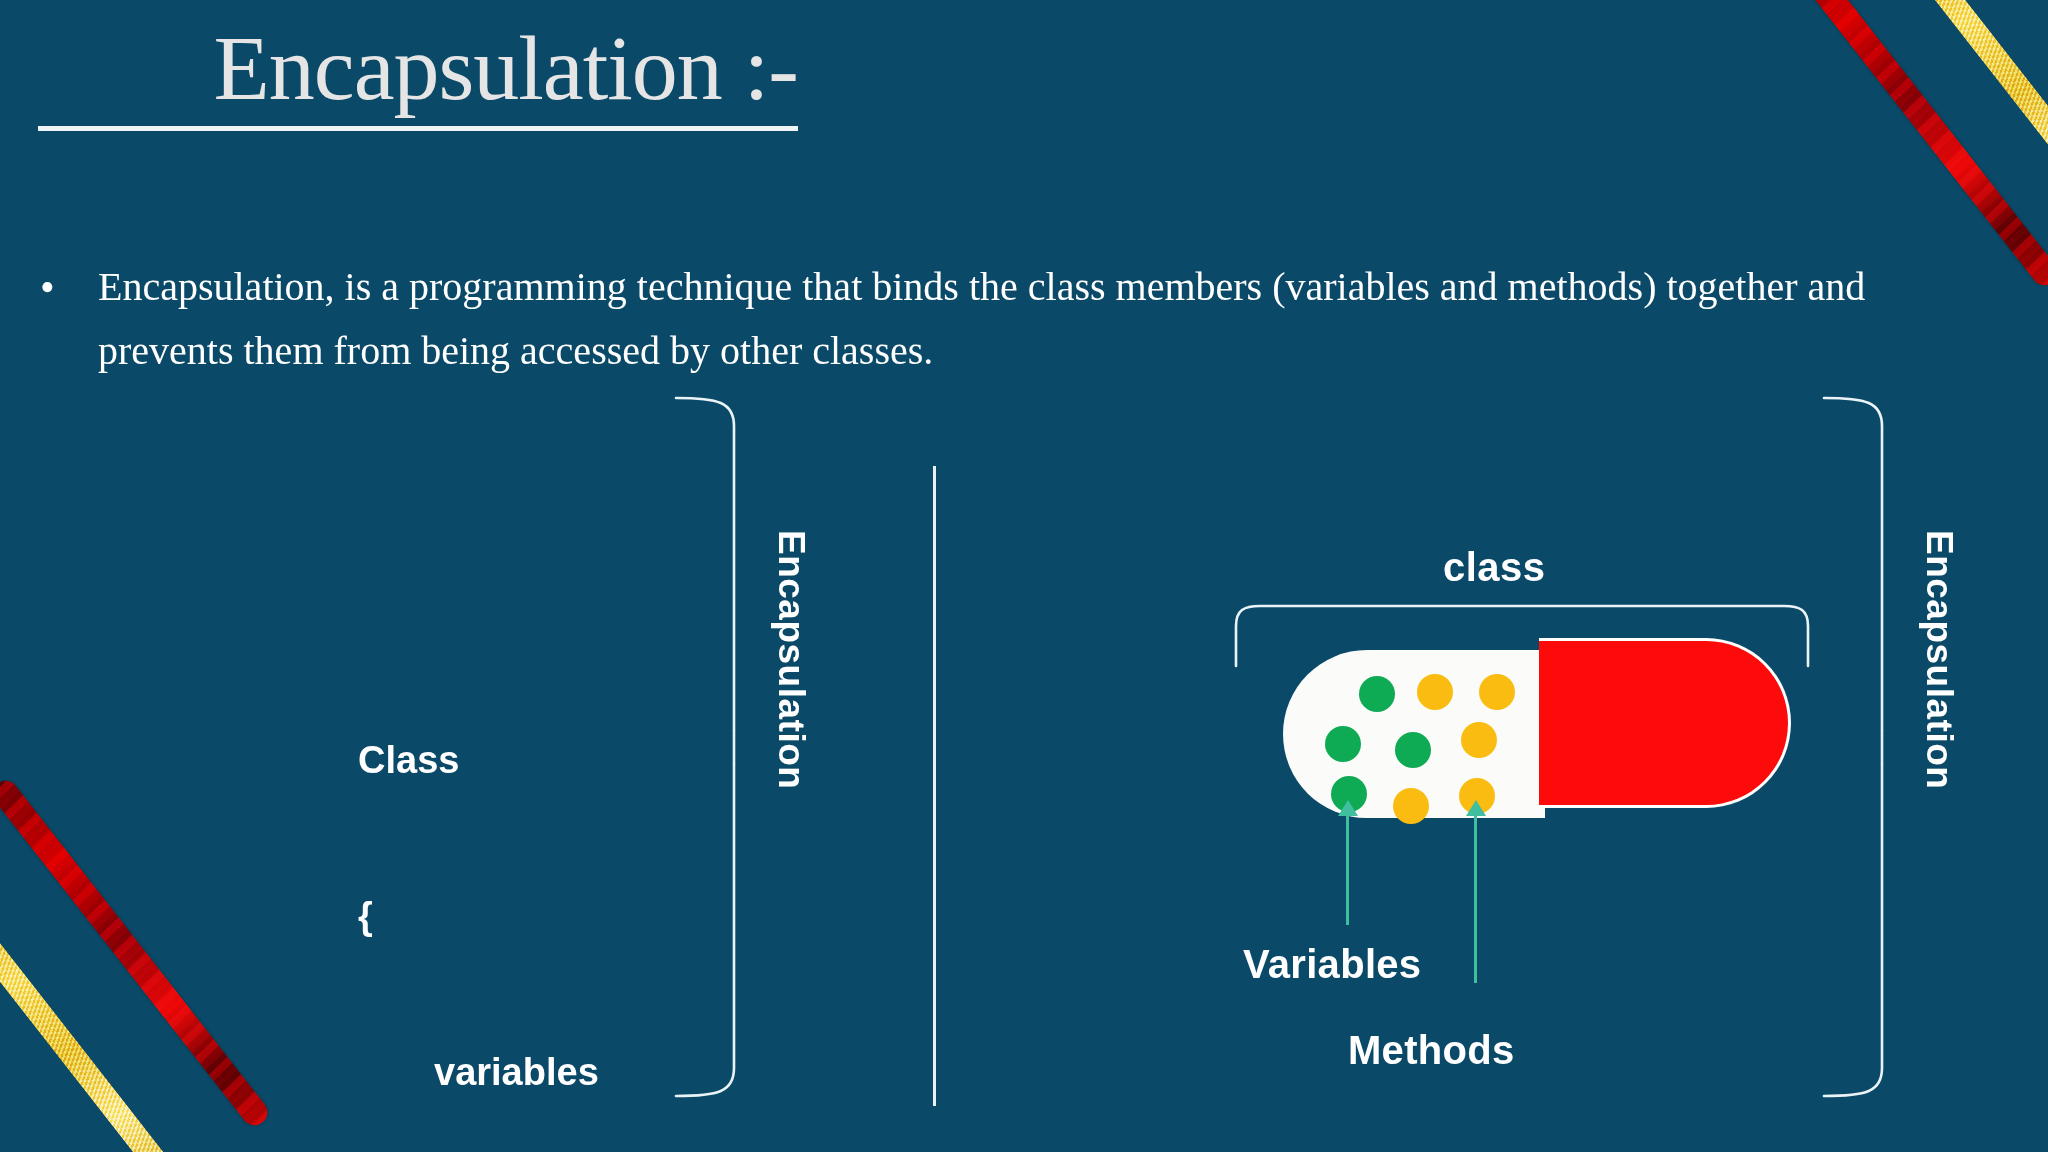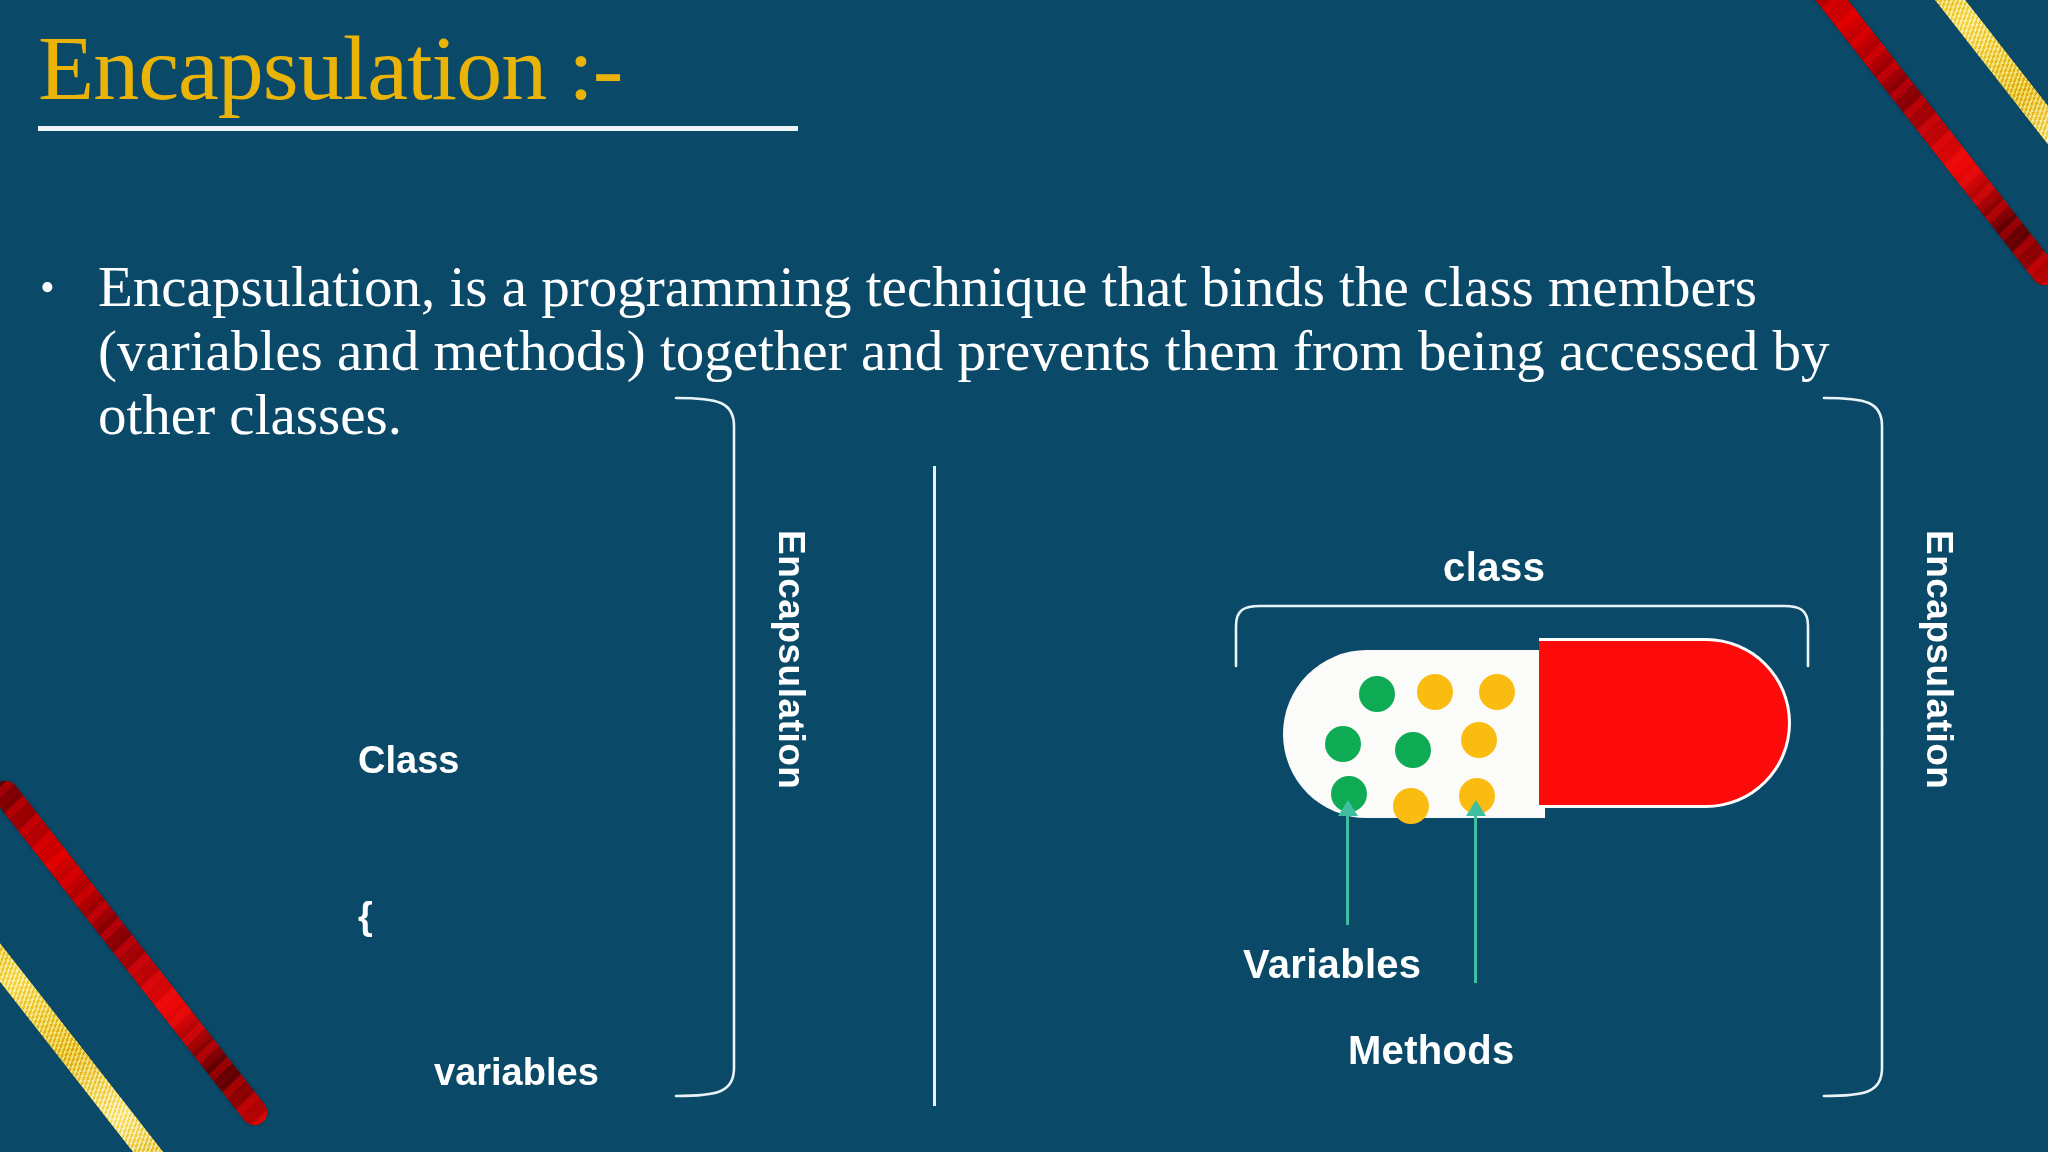--- a/index.html
+++ b/index.html
@@ -25,36 +25,36 @@
       repeating-linear-gradient(57deg, rgba(255,255,255,.55) 0 2px, rgba(140,96,10,.45) 2px 4px),
       repeating-linear-gradient(124deg, rgba(255,246,190,.55) 0 2px, rgba(160,112,16,.4) 2px 5px),
       linear-gradient(95deg,#c99a25 0%,#f2d571 25%,#d9ad3a 50%,#f7e295 72%,#c79a2a 100%);
     background-blend-mode:overlay, soft-light, normal;
   }
 
   
   #title-block{position:absolute;left:38px;top:22px;}
   #page-title{
     font-family:"Liberation Serif", serif;
-    font-size:92px;line-height:1.0;color:#eab308;
-    letter-spacing:-1px;white-space:nowrap;
+    font-size:92px;line-height:1.0;color:#e5e5e5;
+    letter-spacing:-1px;white-space:nowrap;text-align:right;
   }
   #title-rule{
     margin-top:12px;height:5px;width:760px;background:#eef4f7;
   }
 
   
   #body-block{position:absolute;left:40px;top:255px;width:1905px;display:flex;}
   #bullet-mark{
     font-family:"Liberation Serif", serif;color:#ffffff;
     font-size:42px;line-height:64px;width:58px;flex:0 0 58px;text-align:left;
   }
   #bullet-text{
     font-family:"Liberation Serif", serif;color:#ffffff;
-    font-size:57px;line-height:64px;max-width:1835px;
+    font-size:40px;line-height:64px;max-width:1835px;
   }
 
   
   #center-divider{
     position:absolute;left:933px;top:466px;width:3px;height:640px;
     background:#e8f2f6;
   }
 
   
   .vlabel{

